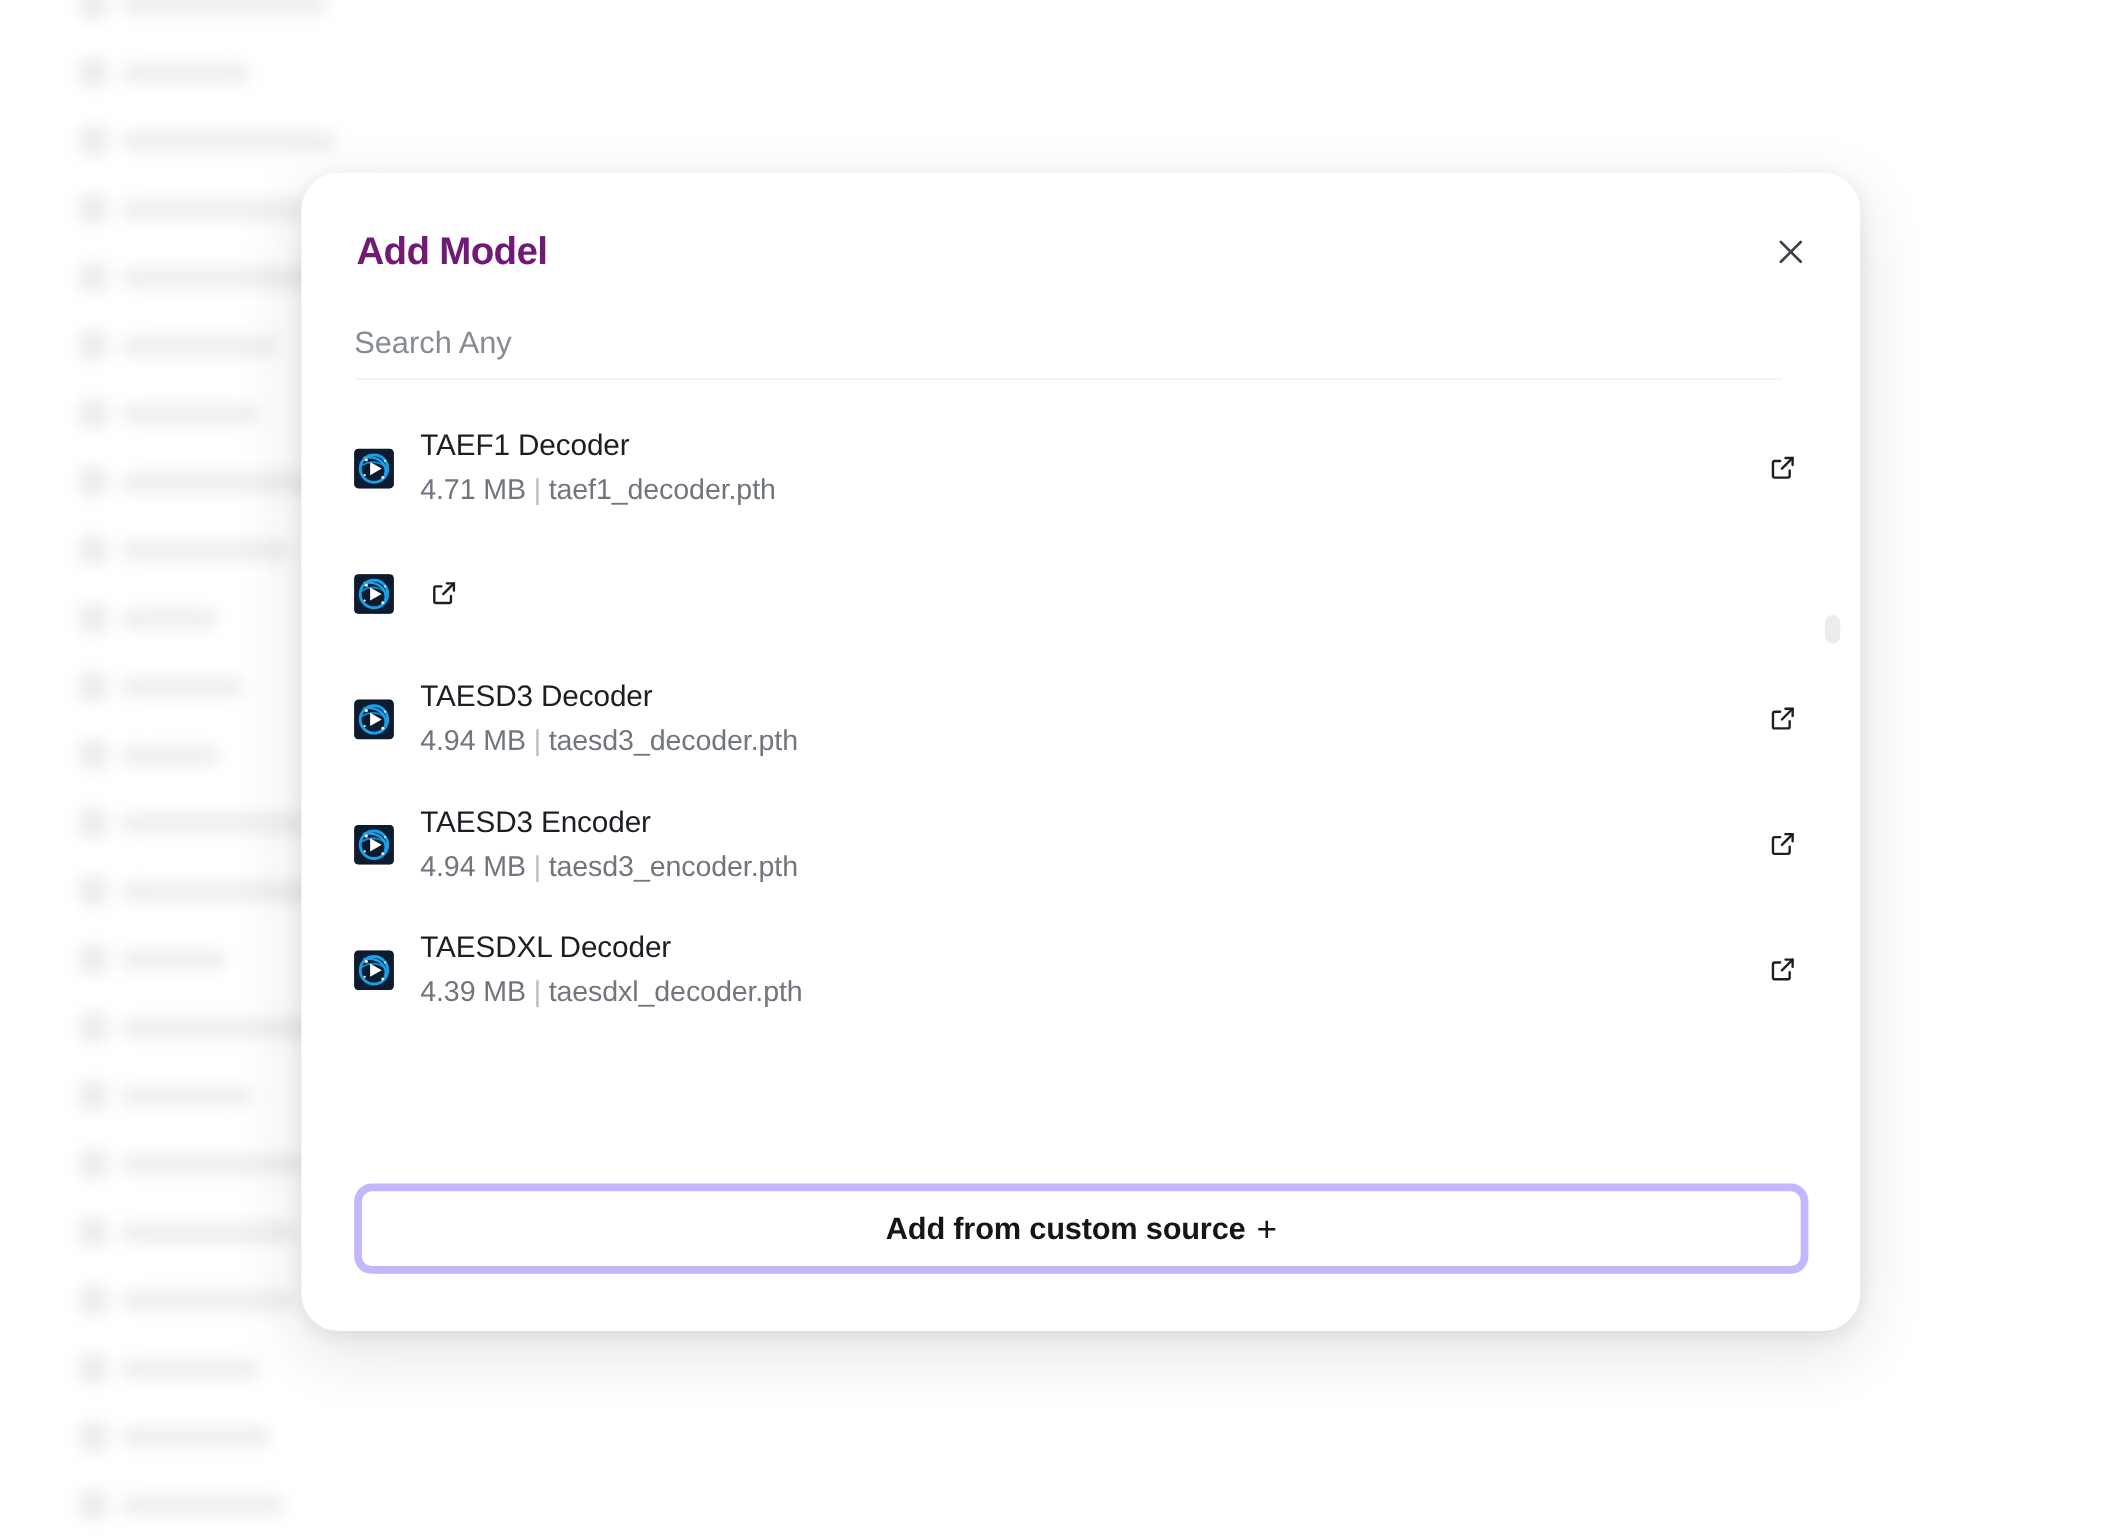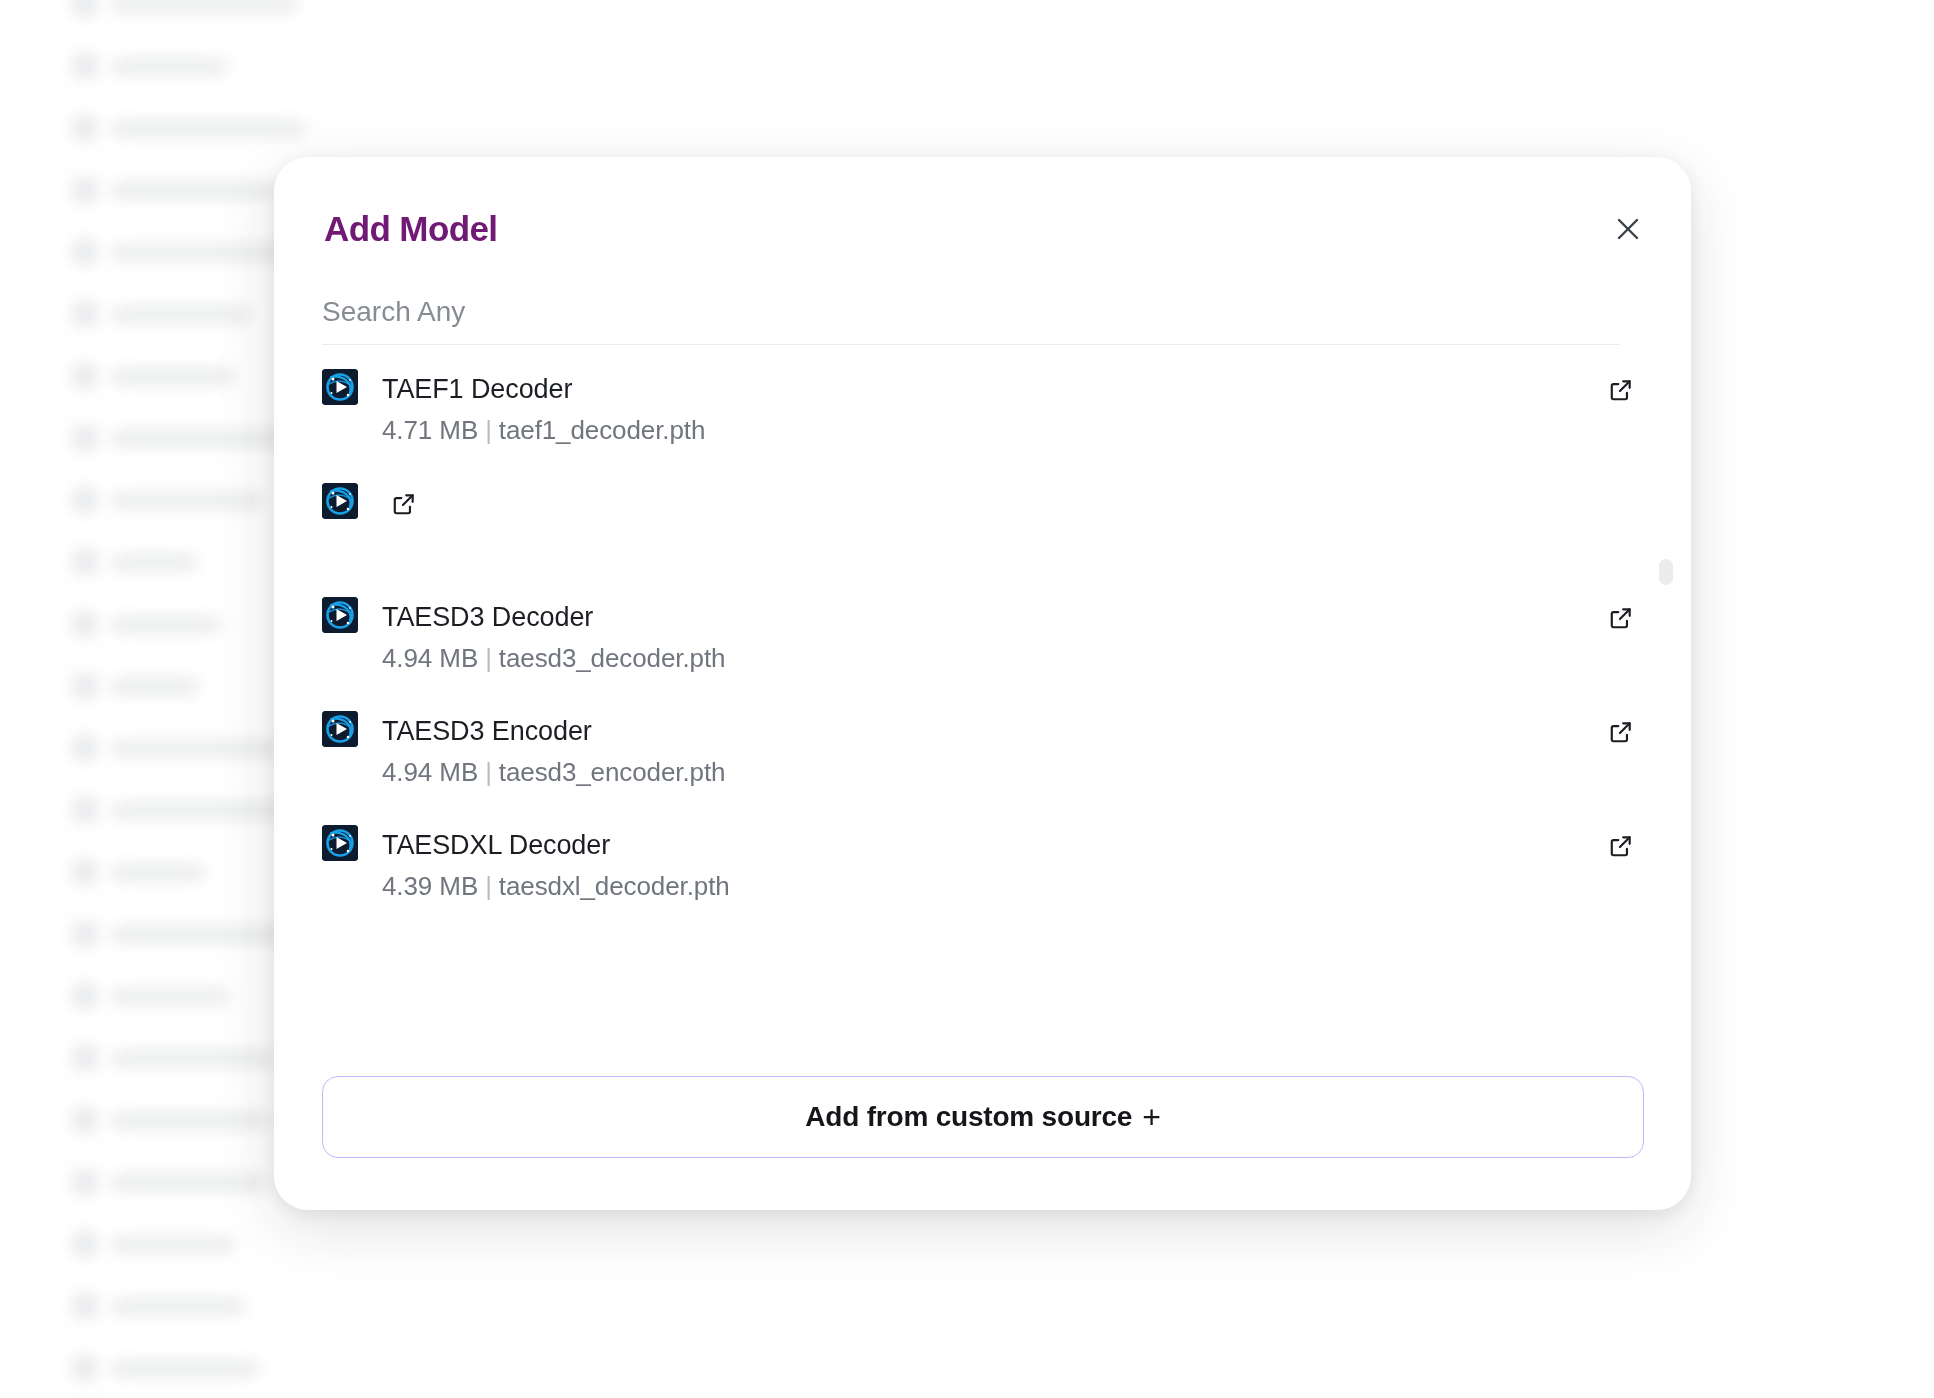--- a/index.html
+++ b/index.html
@@ -118,20 +118,21 @@
     position: absolute;
     left: 0;
     top: 212px;
     width: 1417px;
     height: 686px;
     overflow: hidden;
   }
   .model-row {
     position: relative;
     display: flex;
+    align-items: center;
     height: 114px;
     padding: 0 48px 0 30px;
     cursor: pointer;
   }
   .model-icon {
     flex: none;
     width: 36px;
     height: 36px;
     margin-left: 18px;
     margin-right: 24px;
@@ -181,21 +182,21 @@
     background: #ebecee;
   }
 
   
   #custom-source-button {
     position: absolute;
     left: 48px;
     bottom: 52px;
     width: 1322px;
     height: 82px;
-    border: 1px solid #c4b5fd;
+    border: 7px solid #c4b5fd;
     border-radius: 16px;
     background: #ffffff;
     font-family: "Liberation Sans", sans-serif;
     font-size: 28px;
     font-weight: bold;
     color: #141619;
     letter-spacing: -0.2px;
     cursor: pointer;
     display: flex;
     align-items: center;

